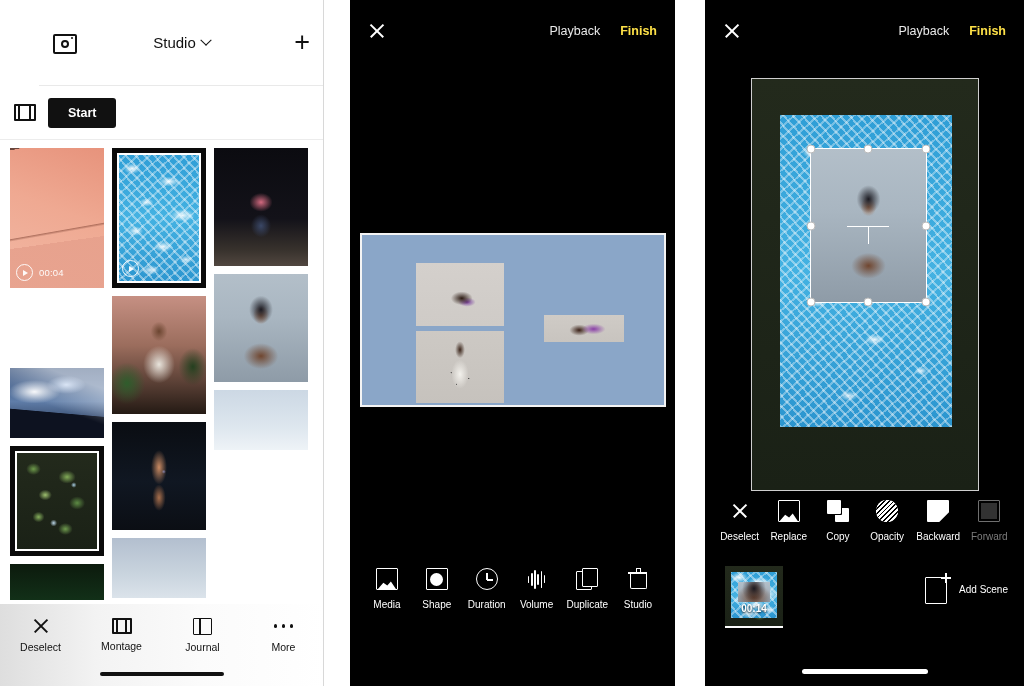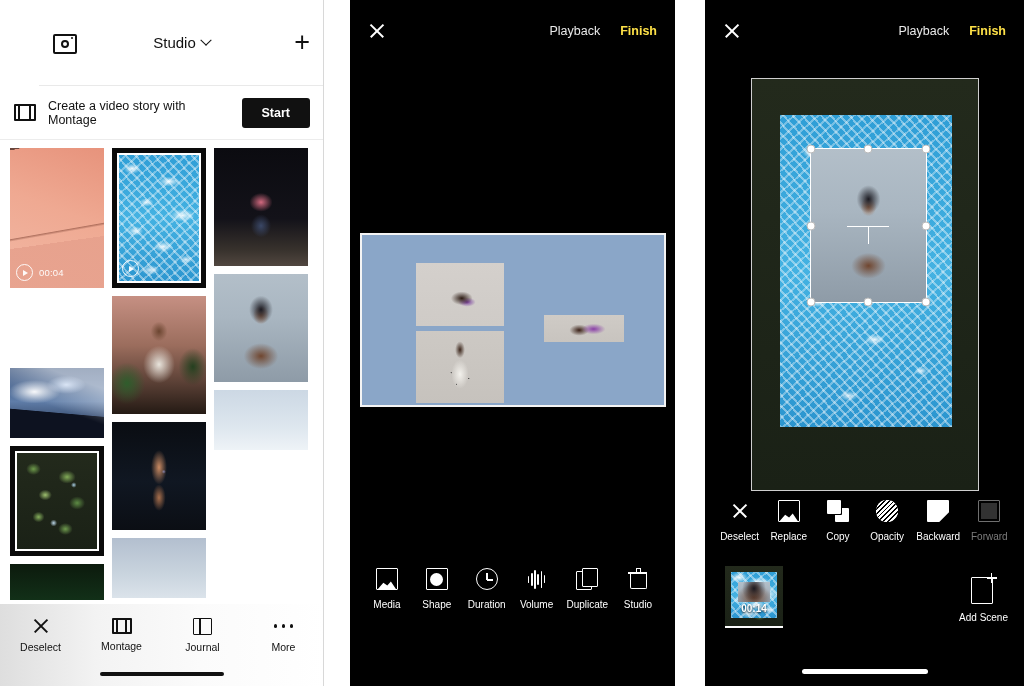--- a/index.html
+++ b/index.html
@@ -231,21 +231,21 @@
   .p3-timeline { position:absolute; left:0; right:0; top:566px; height:84px; padding:0 18px; }
   .tl-thumb {
     position:absolute; left:20px; top:0; width:58px; height:62px; overflow:hidden; background:#102;
   }
   .tl-dur {
     position:absolute; left:0; right:0; bottom:14px; text-align:center;
     font-size:10px; color:#fff; font-weight:bold; text-shadow:0 1px 2px rgba(0,0,0,.8);
   }
   .tl-progress { position:absolute; left:0; bottom:0; width:100%; height:2.5px; background:#fff; }
   .add-scene-btn {
-    position:absolute; right:16px; top:8px; display:flex; flex-direction:column;
+    position:absolute; right:16px; top:8px; display:flex; 
     align-items:center; gap:8px; cursor:pointer;
   }
   .home-bar-light {
     position:absolute; left:50%; transform:translateX(-50%); bottom:12px;
     width:126px; height:5px; border-radius:3px; background:#fff;
   }
 
   
   .ph { width:100%; height:100%; }
   .ph-salmon {
@@ -366,21 +366,20 @@
       </div>
       <div class="plus-btn">+</div>
     </header>
 
     <div class="p1-promo">
       <span class="film-icon">
         <span class="frame"></span>
         <span class="bar" style="left:4px"></span>
         <span class="bar" style="left:15px"></span>
       </span>
-      <span class="promo-text">Create a video story with Montage</span>
       <button class="start-btn">Start</button>
     </div>
 
     <div class="p1-grid">
       <div class="col-wrap">
 
         <div class="col">
           <div class="thumb" style="height:140px">
             <div class="ph ph-salmon"></div>
             <div class="vid-meta">

